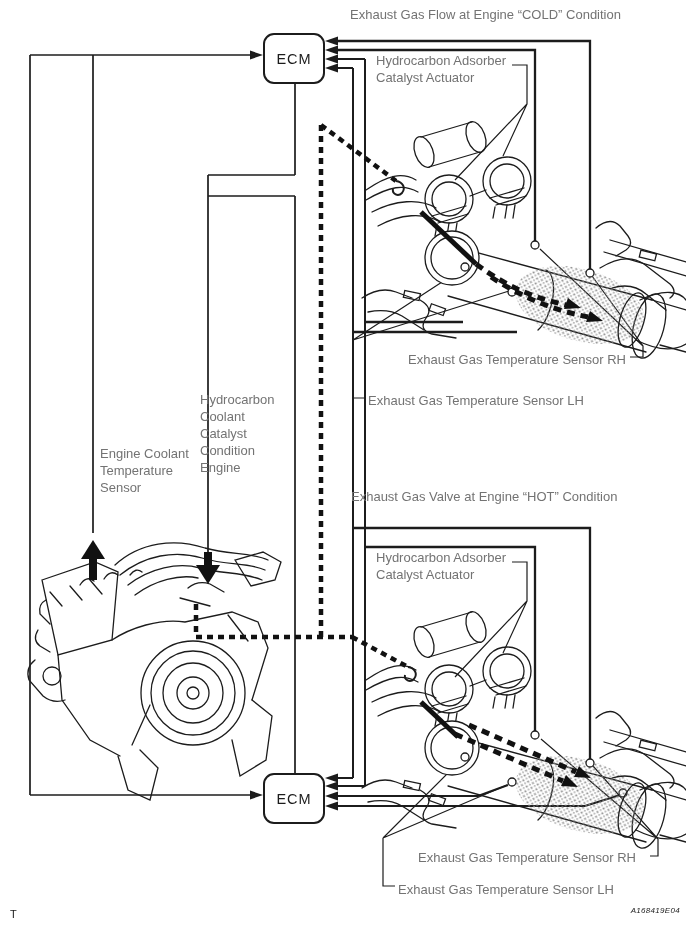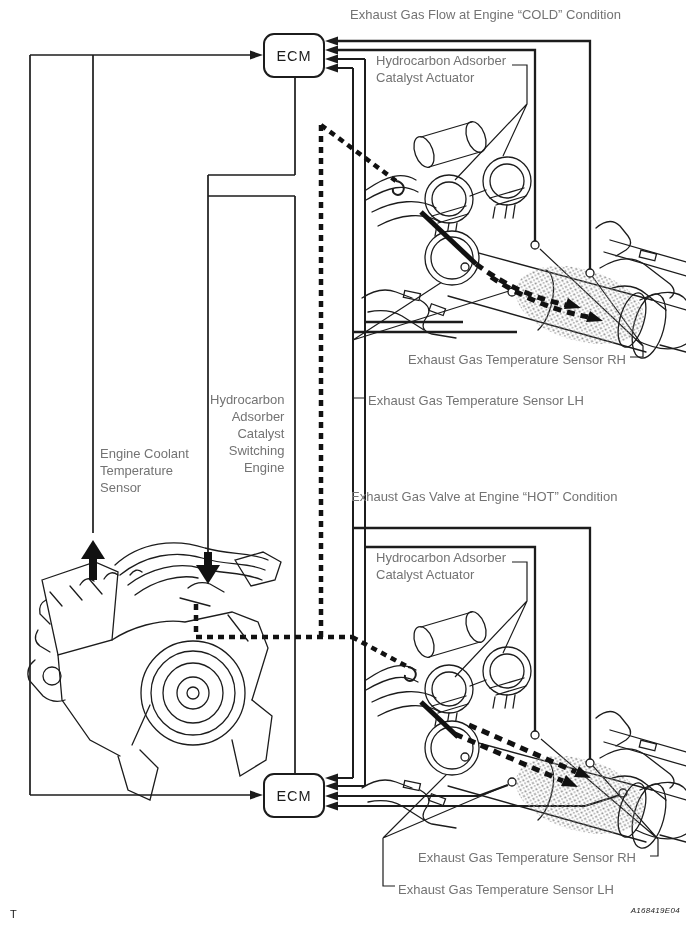--- a/index.html
+++ b/index.html
@@ -5,21 +5,21 @@
   html,body{margin:0;padding:0;background:#ffffff;}
   .canvas{
     position:relative;width:686px;height:932px;background:#ffffff;
     font-family:"Liberation Sans","DejaVu Sans",sans-serif;color:#1c1c1c;
     overflow:hidden;
   }
   svg.linework{position:absolute;left:0;top:0;}
   .lbl{position:absolute;font-size:13px;line-height:17px;white-space:nowrap;color:#737373;}
   .lbl .ln{display:block;}
   .ecm{
-    position:absolute;width:62px;height:45px;border:2.5px solid #1c1c1c;border-radius:11px;
+    position:absolute;width:62px;height:51px;border:2.5px solid #1c1c1c;border-radius:11px;
     display:flex;align-items:center;justify-content:center;
     font-size:14.5px;letter-spacing:1px;background:#ffffff;box-sizing:border-box;
   }
   .corner-mark{position:absolute;left:10px;top:908px;font-size:11px;}
   .figure-code{position:absolute;left:556px;top:906px;width:124px;text-align:right;font-size:8px;letter-spacing:.3px;font-style:italic;}
 </style>
 </head>
 <body>
 
 <div class="canvas">
@@ -207,25 +207,25 @@
   </div>
 
   <div class="lbl" style="left:376px;top:52px;">
     <span class="ln">Hydrocarbon Adsorber</span>
     <span class="ln">Catalyst Actuator</span>
   </div>
 
   <div class="lbl" style="left:408px;top:351px;">Exhaust Gas Temperature Sensor RH</div>
   <div class="lbl" style="left:368px;top:392px;">Exhaust Gas Temperature Sensor LH</div>
 
-  <div class="lbl" style="left:210px;top:391px;text-align:right;">
+  <div class="lbl" style="left:200px;top:391px;">
     <span class="ln">Hydrocarbon</span>
-    <span class="ln">Adsorber</span>
+    <span class="ln">Coolant</span>
     <span class="ln">Catalyst</span>
-    <span class="ln">Switching</span>
+    <span class="ln">Condition</span>
     <span class="ln">Engine</span>
   </div>
 
   <div class="lbl" style="left:100px;top:445px;">
     <span class="ln">Engine Coolant</span>
     <span class="ln">Temperature</span>
     <span class="ln">Sensor</span>
   </div>
 
   <div class="lbl" style="left:351px;top:488px;">Exhaust Gas Valve at Engine “HOT” Condition</div>

